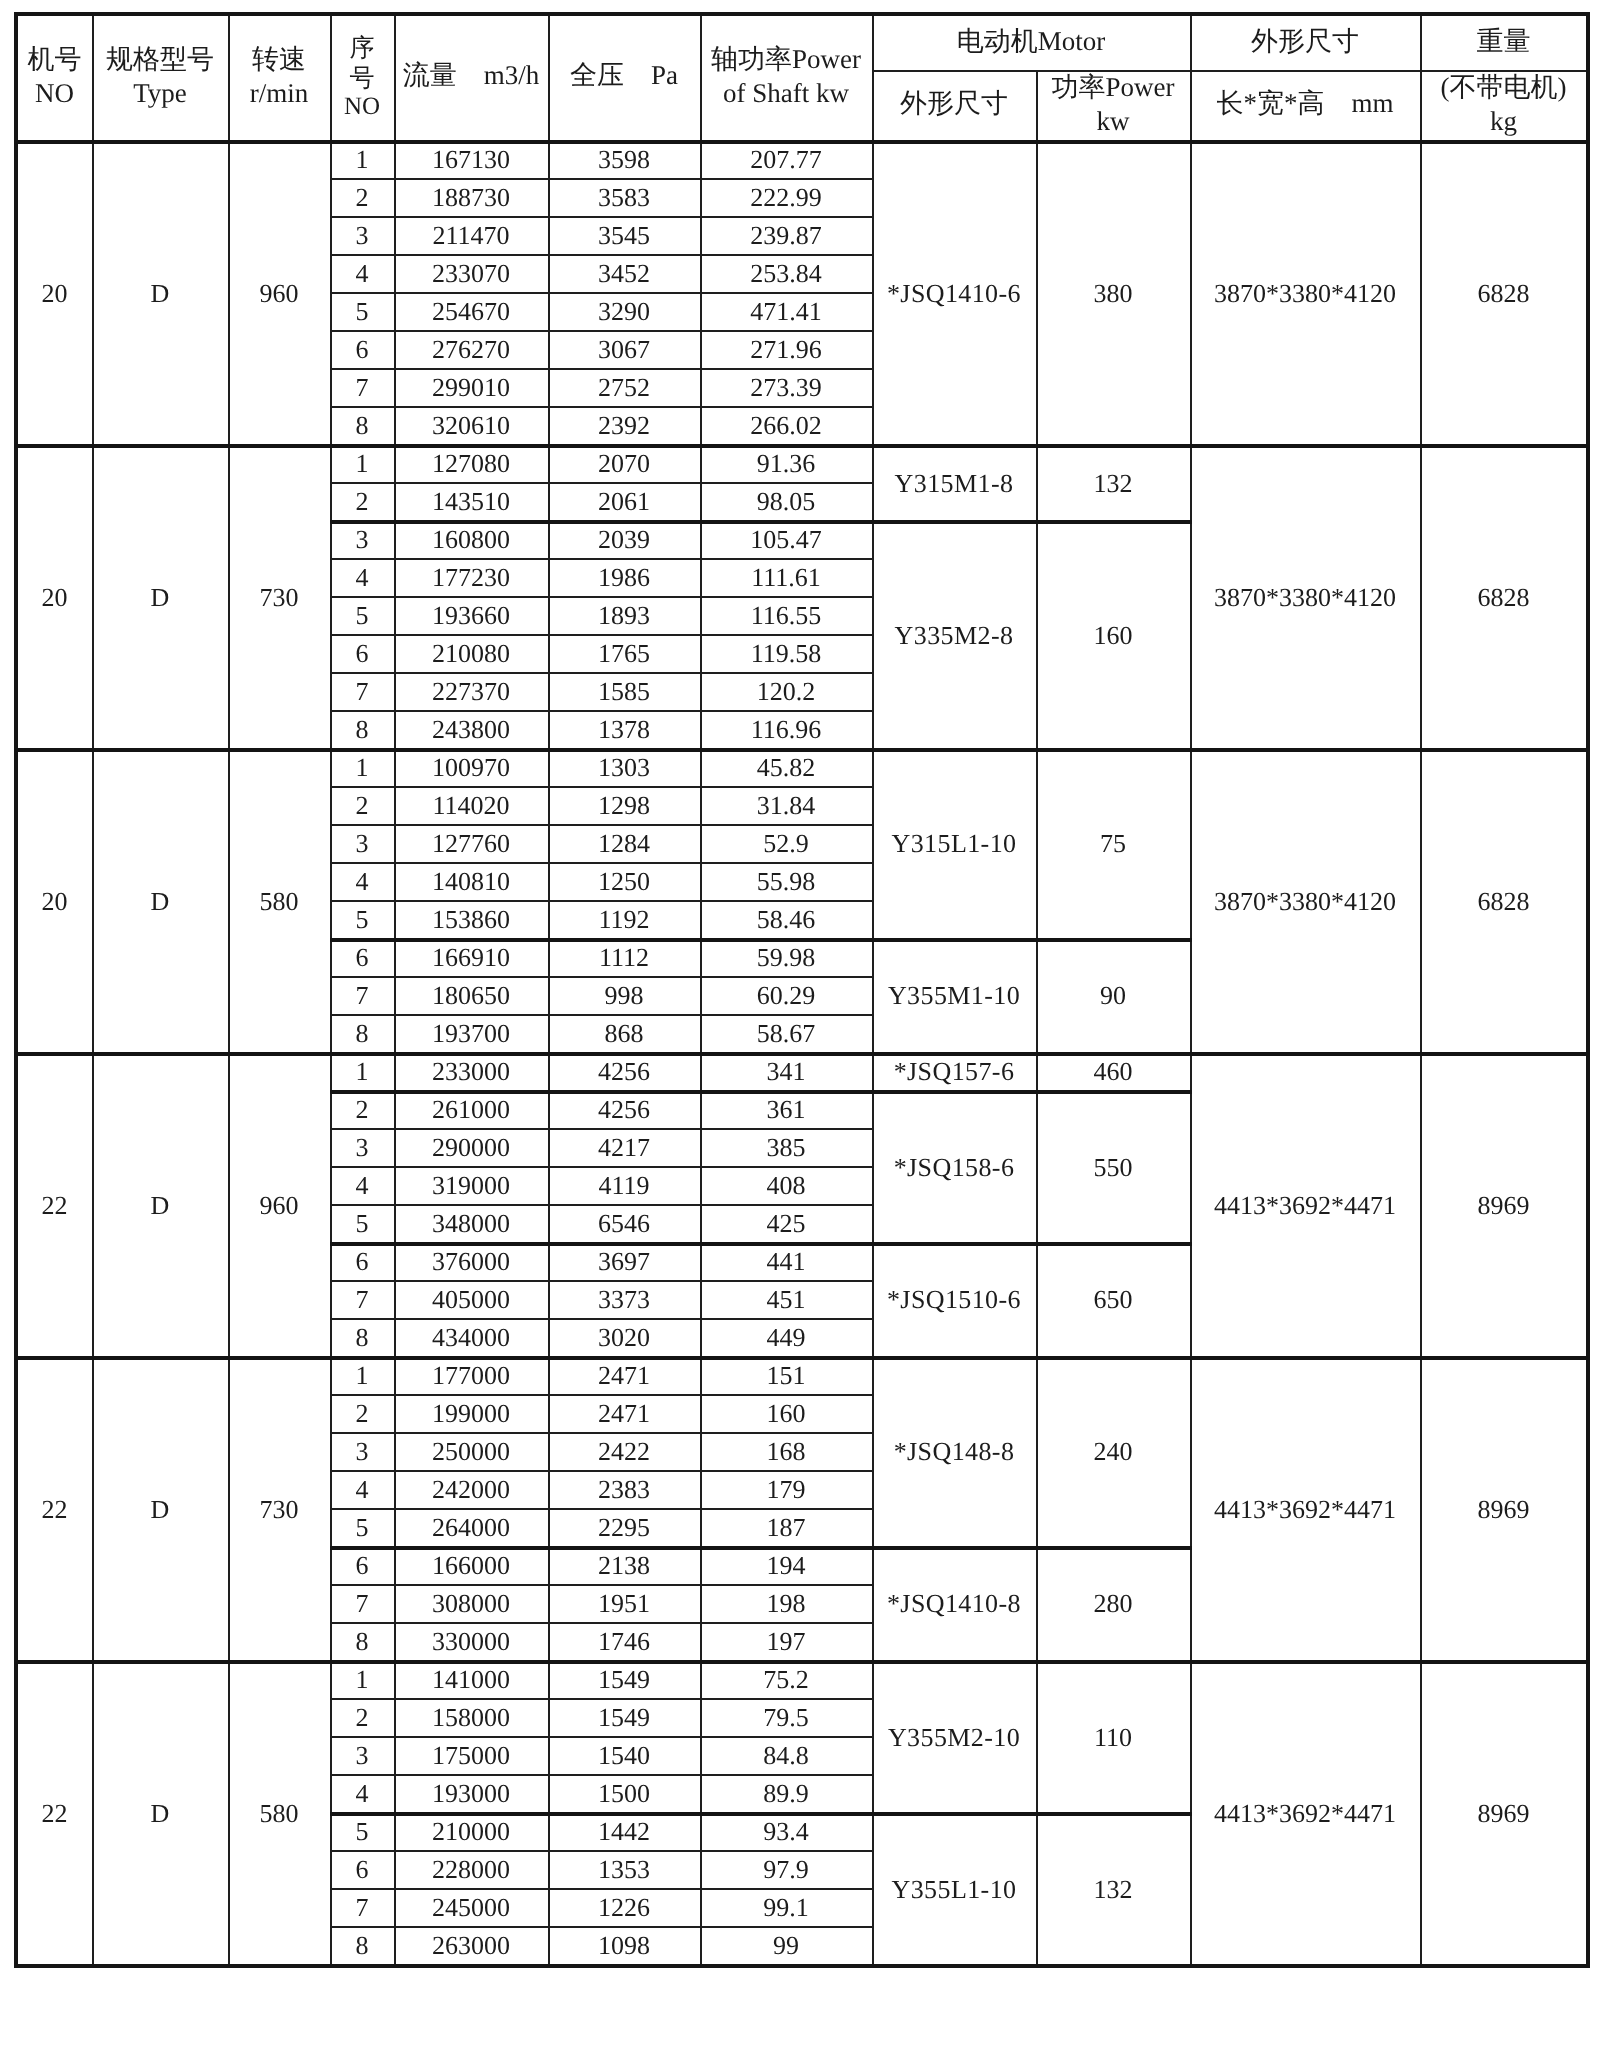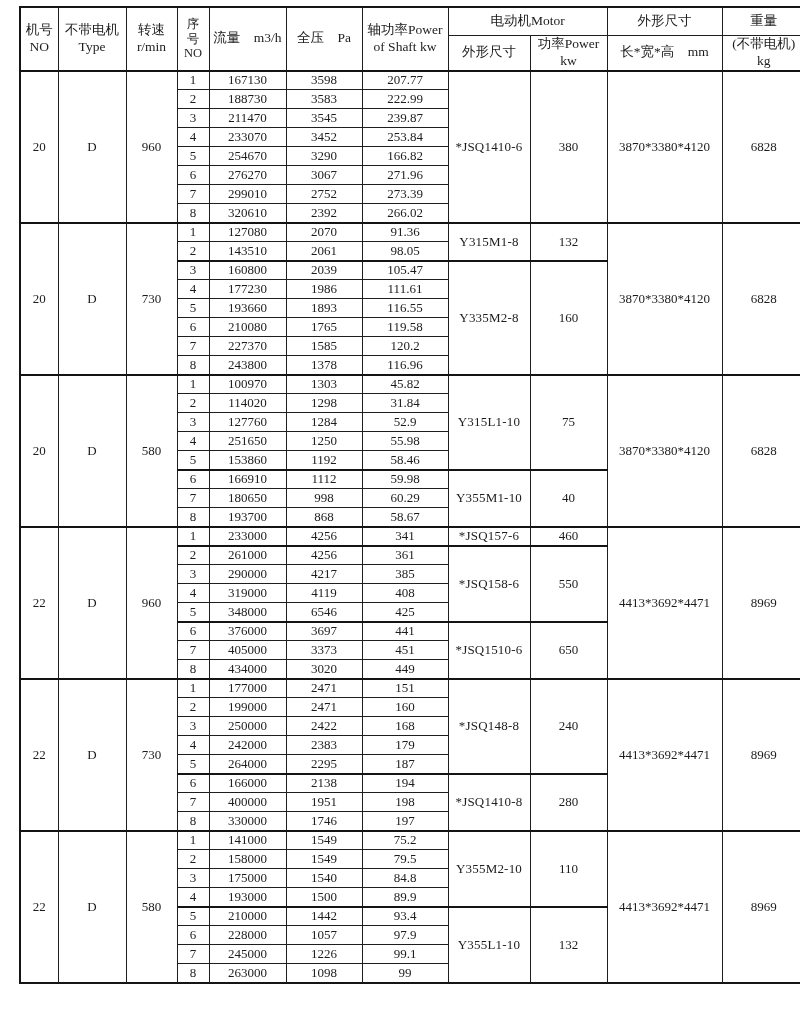--- a/index.html
+++ b/index.html
@@ -3,21 +3,21 @@
 <meta charset="utf-8">
 <style>
   html, body {
     margin: 0; padding: 0;
     width: 800px; height: 1028px;
     background: #ffffff;
     overflow: hidden;
     font-family: "Liberation Serif", "DejaVu Serif", serif;
     color: #1c1c1c;
   }
-  .sheet { padding: 6px 19px; }
+  .sheet { padding: 6px 7px; }
   table.spec {
     border-collapse: collapse;
     table-layout: fixed;
     width: 786px;
     border: 2.5px solid #151515;
   }
   th, td {
     border: 1px solid #1e1e1e;
     text-align: center;
     vertical-align: middle;
@@ -56,21 +56,21 @@
       <col style="width:115px">
         <col style="width:84px">
     </colgroup>
     <thead>
       <tr class="h-top">
         <th rowspan="2">
           <span>机号</span>
           <span>NO</span>
         </th>
         <th rowspan="2">
-          <span>不带电机</span>
+          <span>规格型号</span>
           <span>Type</span>
         </th>
         <th rowspan="2">
           <span>转速</span>
           <span>r/min</span>
         </th>
         <th rowspan="2" class="serial-h">
           <span>序</span>
           <span>号</span>
           <span>NO</span>
@@ -127,21 +127,21 @@
         <tr>
           <td>4</td>
           <td>233070</td>
           <td>3452</td>
           <td>253.84</td>
         </tr>
         <tr>
           <td>5</td>
           <td>254670</td>
           <td>3290</td>
-          <td>166.82</td>
+          <td>471.41</td>
         </tr>
         <tr>
           <td>6</td>
           <td>276270</td>
           <td>3067</td>
           <td>271.96</td>
         </tr>
         <tr>
           <td>7</td>
           <td>299010</td>
@@ -231,37 +231,37 @@
           <td>31.84</td>
         </tr>
         <tr>
           <td>3</td>
           <td>127760</td>
           <td>1284</td>
           <td>52.9</td>
         </tr>
         <tr>
           <td>4</td>
-          <td>251650</td>
+          <td>140810</td>
           <td>1250</td>
           <td>55.98</td>
         </tr>
         <tr>
           <td>5</td>
           <td>153860</td>
           <td>1192</td>
           <td>58.46</td>
         </tr>
         <tr class="motor-split">
           <td>6</td>
           <td>166910</td>
           <td>1112</td>
           <td>59.98</td>
           <td rowspan="3" class="model">Y355M1-10</td>
-          <td rowspan="3">40</td>
+          <td rowspan="3">90</td>
         </tr>
         <tr>
           <td>7</td>
           <td>180650</td>
           <td>998</td>
           <td>60.29</td>
         </tr>
         <tr>
           <td>8</td>
           <td>193700</td>
@@ -367,21 +367,21 @@
         <tr class="motor-split">
           <td>6</td>
           <td>166000</td>
           <td>2138</td>
           <td>194</td>
           <td rowspan="3" class="model">*JSQ1410-8</td>
           <td rowspan="3">280</td>
         </tr>
         <tr>
           <td>7</td>
-          <td>400000</td>
+          <td>308000</td>
           <td>1951</td>
           <td>198</td>
         </tr>
         <tr>
           <td>8</td>
           <td>330000</td>
           <td>1746</td>
           <td>197</td>
         </tr>
         <tr class="block-start">
@@ -419,21 +419,21 @@
           <td>5</td>
           <td>210000</td>
           <td>1442</td>
           <td>93.4</td>
           <td rowspan="4" class="model">Y355L1-10</td>
           <td rowspan="4">132</td>
         </tr>
         <tr>
           <td>6</td>
           <td>228000</td>
-          <td>1057</td>
+          <td>1353</td>
           <td>97.9</td>
         </tr>
         <tr>
           <td>7</td>
           <td>245000</td>
           <td>1226</td>
           <td>99.1</td>
         </tr>
         <tr>
           <td>8</td>

